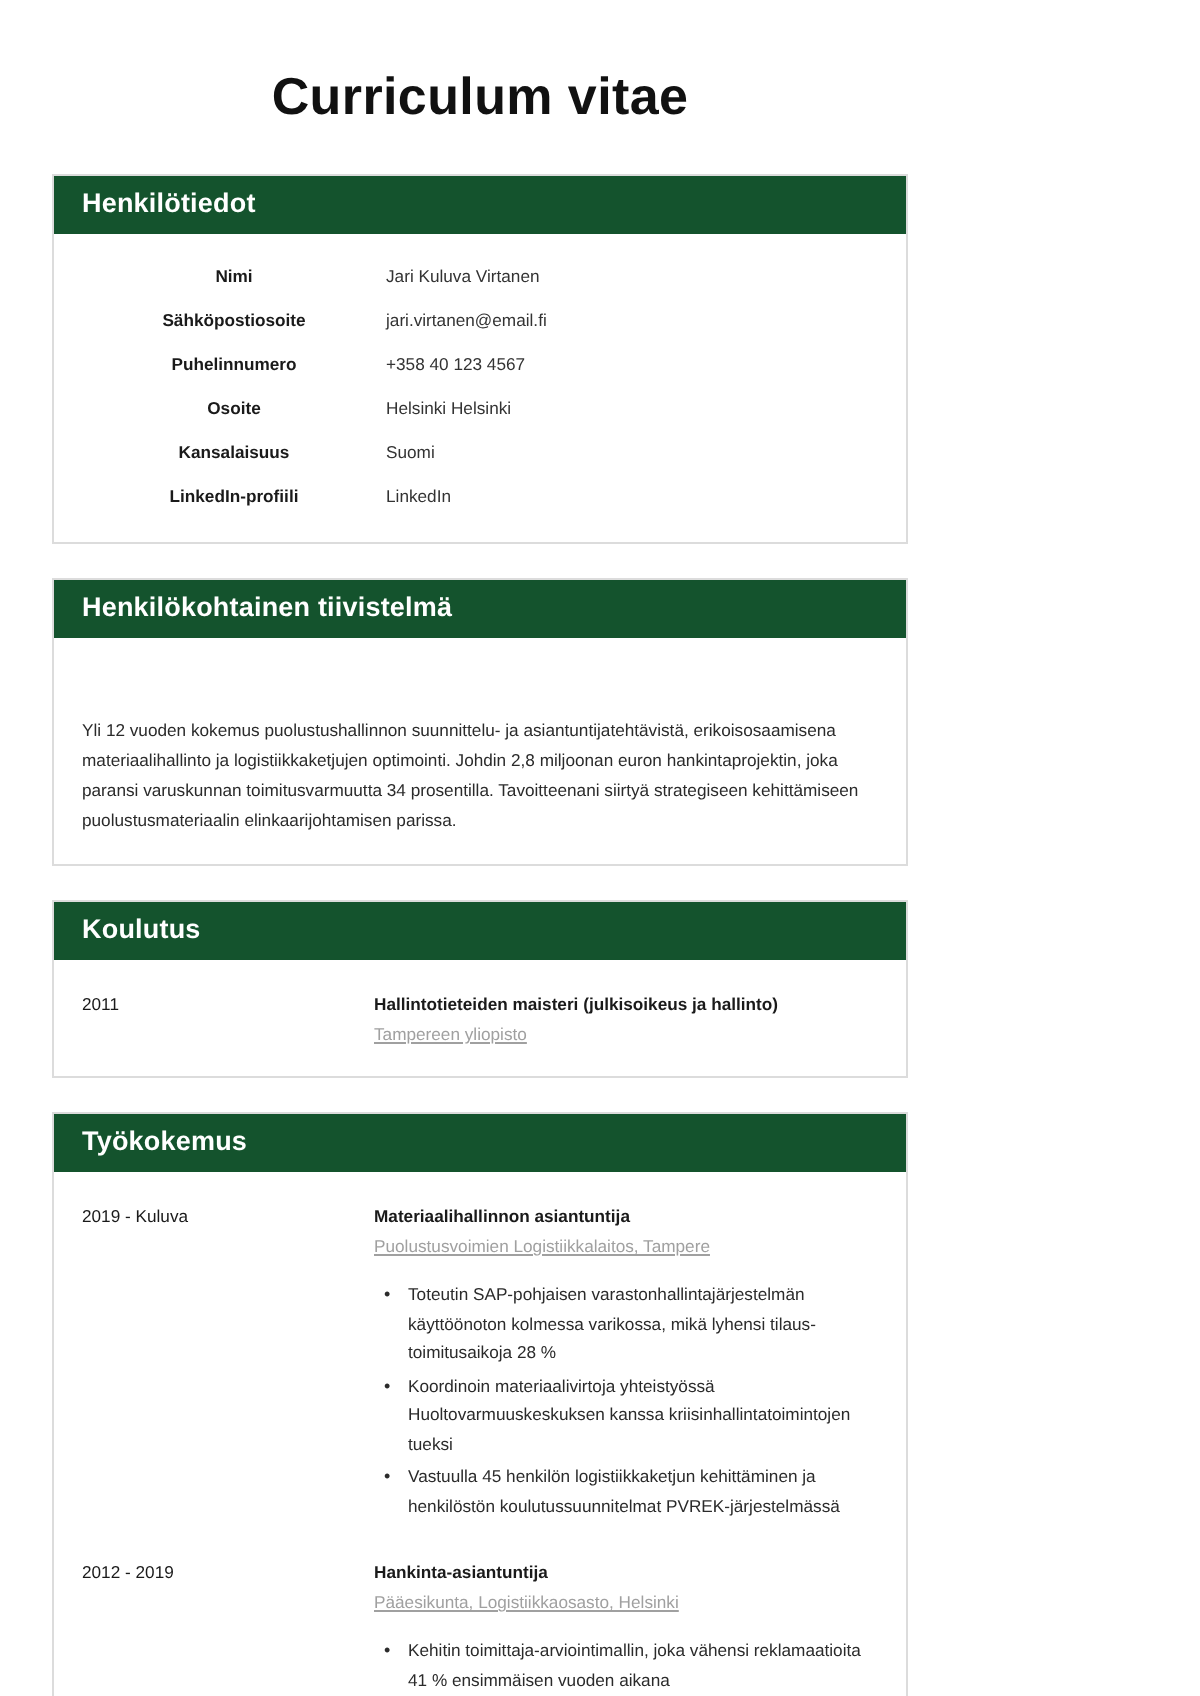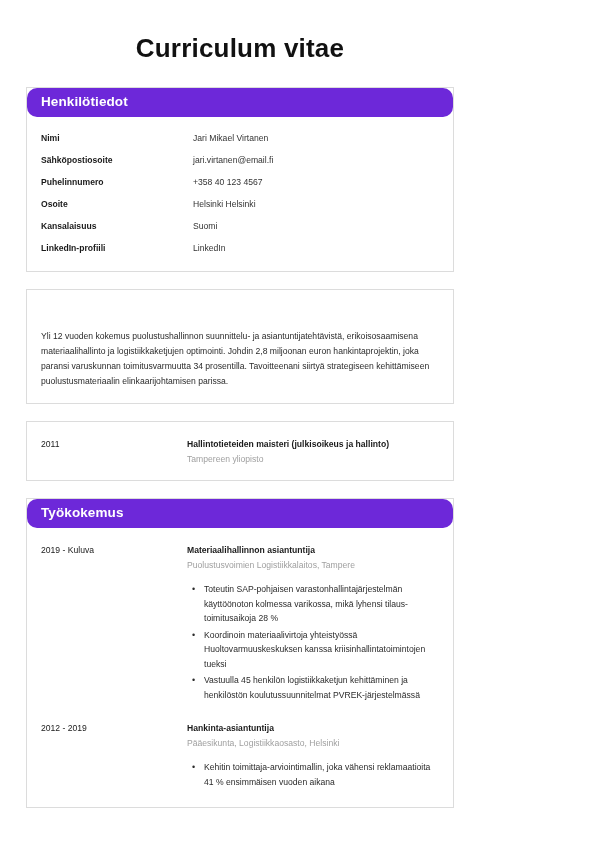--- a/index.html
+++ b/index.html
@@ -36,28 +36,27 @@
   .card {
     border: 1px solid #dcdcdc;
     background: #ffffff;
     box-sizing: border-box;
     margin-top: 17px;
   }
   .card.first {
     margin-top: 23px;
   }
   .card-header {
-    background: #6d28d9;
+    background: #14532d;
     color: #ffffff;
     font-size: 13.5px;
     font-weight: bold;
     padding: 7px 14px 8px 14px;
     line-height: 14px;
     letter-spacing: 0.1px;
-    border-radius: 10px;
   }
   .card-body {
     padding: 10px 14px 12px 14px;
   }
 
   
   .info-table {
     width: 100%;
     border-collapse: collapse;
   }
@@ -65,20 +64,21 @@
     padding: 5px 0 5px 0;
     vertical-align: top;
     font-size: 8.6px;
     line-height: 12px;
   }
   .info-label {
     width: 152px;
     font-weight: bold;
     color: #1a1a1a;
     font-size: 8.6px;
+    text-align: center;
   }
   .info-value {
     color: #333333;
     font-size: 8.6px;
   }
 
   
   .summary-body {
     padding: 11px 14px 14px 14px;
     margin-top: 28px;
@@ -117,20 +117,21 @@
     font-size: 8.6px;
     font-weight: bold;
     color: #1a1a1a;
     line-height: 13px;
   }
   .entry-subtitle {
     font-size: 8.6px;
     color: #a0a0a0;
     line-height: 15px;
     margin-top: 1px;
+    text-decoration: underline;
   }
   .bullets {
     margin: 9px 0 0 0;
     padding-left: 17px;
     list-style: none;
   }
   .bullets li {
     position: relative;
     font-size: 8.6px;
     line-height: 14.5px;
@@ -161,21 +162,21 @@
 
   <h1 class="doc-title">Curriculum vitae</h1>
 
   <div class="card first">
     <div class="card-header">Henkilötiedot</div>
     <div class="card-body">
       <table class="info-table">
         <tbody>
           <tr class="info-row">
             <td class="info-label">Nimi</td>
-            <td class="info-value">Jari Mikael Virtanen</td>
+            <td class="info-value">Jari Kuluva Virtanen</td>
           </tr>
           <tr class="info-row">
             <td class="info-label">Sähköpostiosoite</td>
             <td class="info-value">jari.virtanen@email.fi</td>
           </tr>
           <tr class="info-row">
             <td class="info-label">Puhelinnumero</td>
             <td class="info-value">+358 40 123 4567</td>
           </tr>
           <tr class="info-row">
@@ -189,26 +190,28 @@
           <tr class="info-row">
             <td class="info-label">LinkedIn-profiili</td>
             <td class="info-value">LinkedIn</td>
           </tr>
         </tbody>
       </table>
     </div>
   </div>
 
   <div class="card">
+    <div class="card-header">Henkilökohtainen tiivistelmä</div>
     <div class="summary-body">
       <p class="summary-text">Yli 12 vuoden kokemus puolustushallinnon suunnittelu- ja asiantuntijatehtävistä, erikoisosaamisena materiaalihallinto ja logistiikkaketjujen optimointi. Johdin 2,8 miljoonan euron hankintaprojektin, joka paransi varuskunnan toimitusvarmuutta 34 prosentilla. Tavoitteenani siirtyä strategiseen kehittämiseen puolustusmateriaalin elinkaarijohtamisen parissa.</p>
     </div>
   </div>
 
   <div class="card">
+    <div class="card-header">Koulutus</div>
     <div class="edu-body">
       <div class="entry">
         <div class="entry-date">2011</div>
         <div class="entry-main">
           <div class="entry-title">Hallintotieteiden maisteri (julkisoikeus ja hallinto)</div>
           <div class="entry-subtitle">Tampereen yliopisto</div>
         </div>
       </div>
     </div>
   </div>

